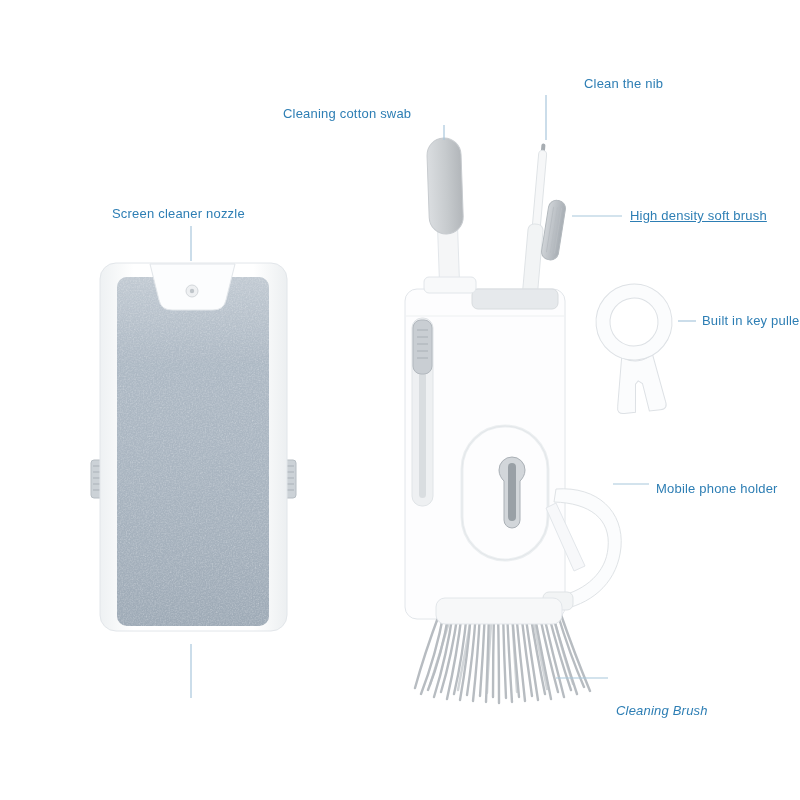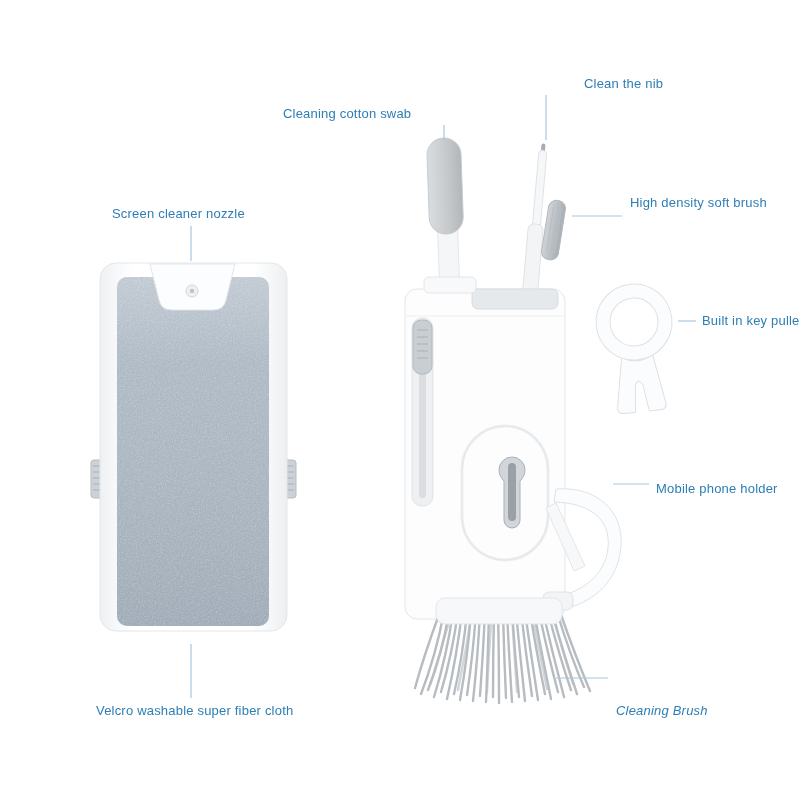--- a/index.html
+++ b/index.html
@@ -150,19 +150,18 @@
       <line x1="678" y1="321" x2="696" y2="321"></line>
       <line x1="613" y1="484" x2="649" y2="484"></line>
       <line x1="556" y1="678" x2="608" y2="678"></line>
       <line x1="191" y1="644" x2="191" y2="698"></line>
     </g>
   </svg>
 
   <div class="label" style="left:584px; top:77px;">Clean the nib</div>
   <div class="label" style="left:283px; top:107px;">Cleaning cotton swab</div>
   <div class="label" style="left:112px; top:207px;">Screen cleaner nozzle</div>
-  <div class="label" style="left:630px; top:196px;">High density soft brush</div>
+  <div class="label" style="left:630px; top:209px;text-decoration:underline;">High density soft brush</div>
   <div class="label" style="left:702px; top:314px;">Built in key puller</div>
   <div class="label" style="left:656px; top:482px;">Mobile phone holder</div>
   <div class="label" style="left:616px; top:704px;font-style:italic;">Cleaning Brush</div>
-  <div class="label" style="left:96px;  top:704px;">Velcro washable super fiber cloth</div>
 
 </div>
 
 </body></html>

